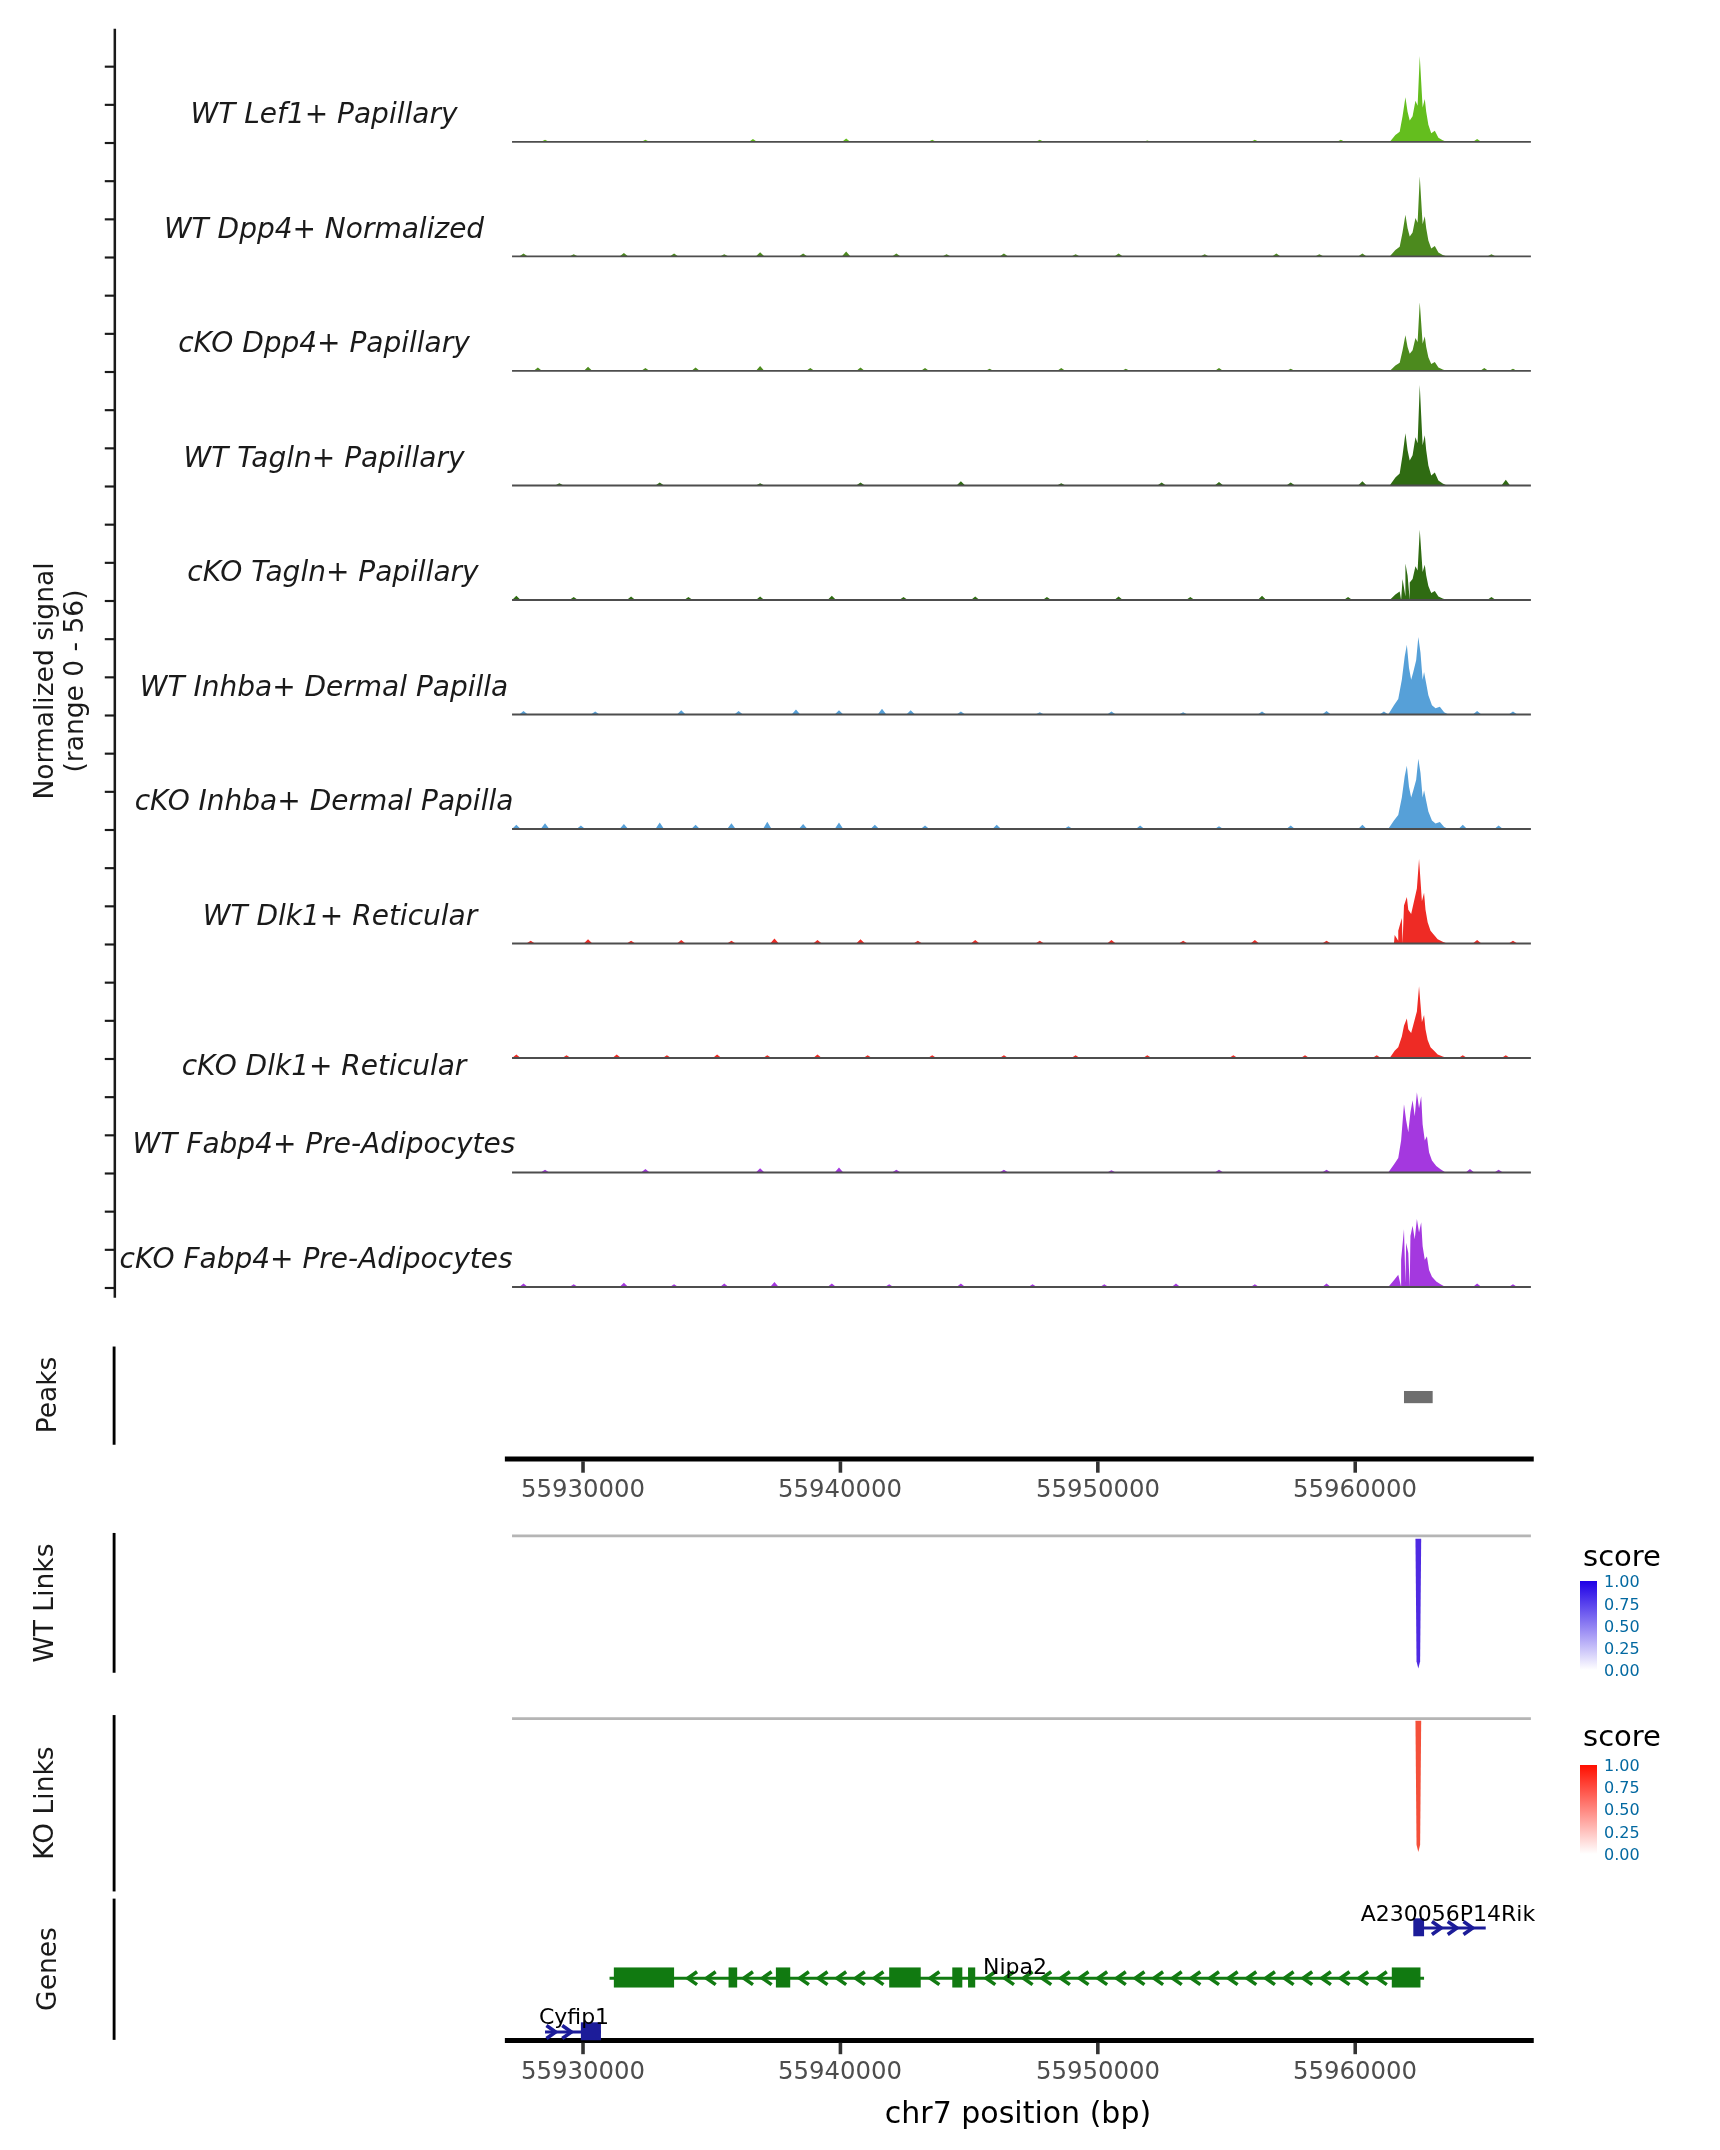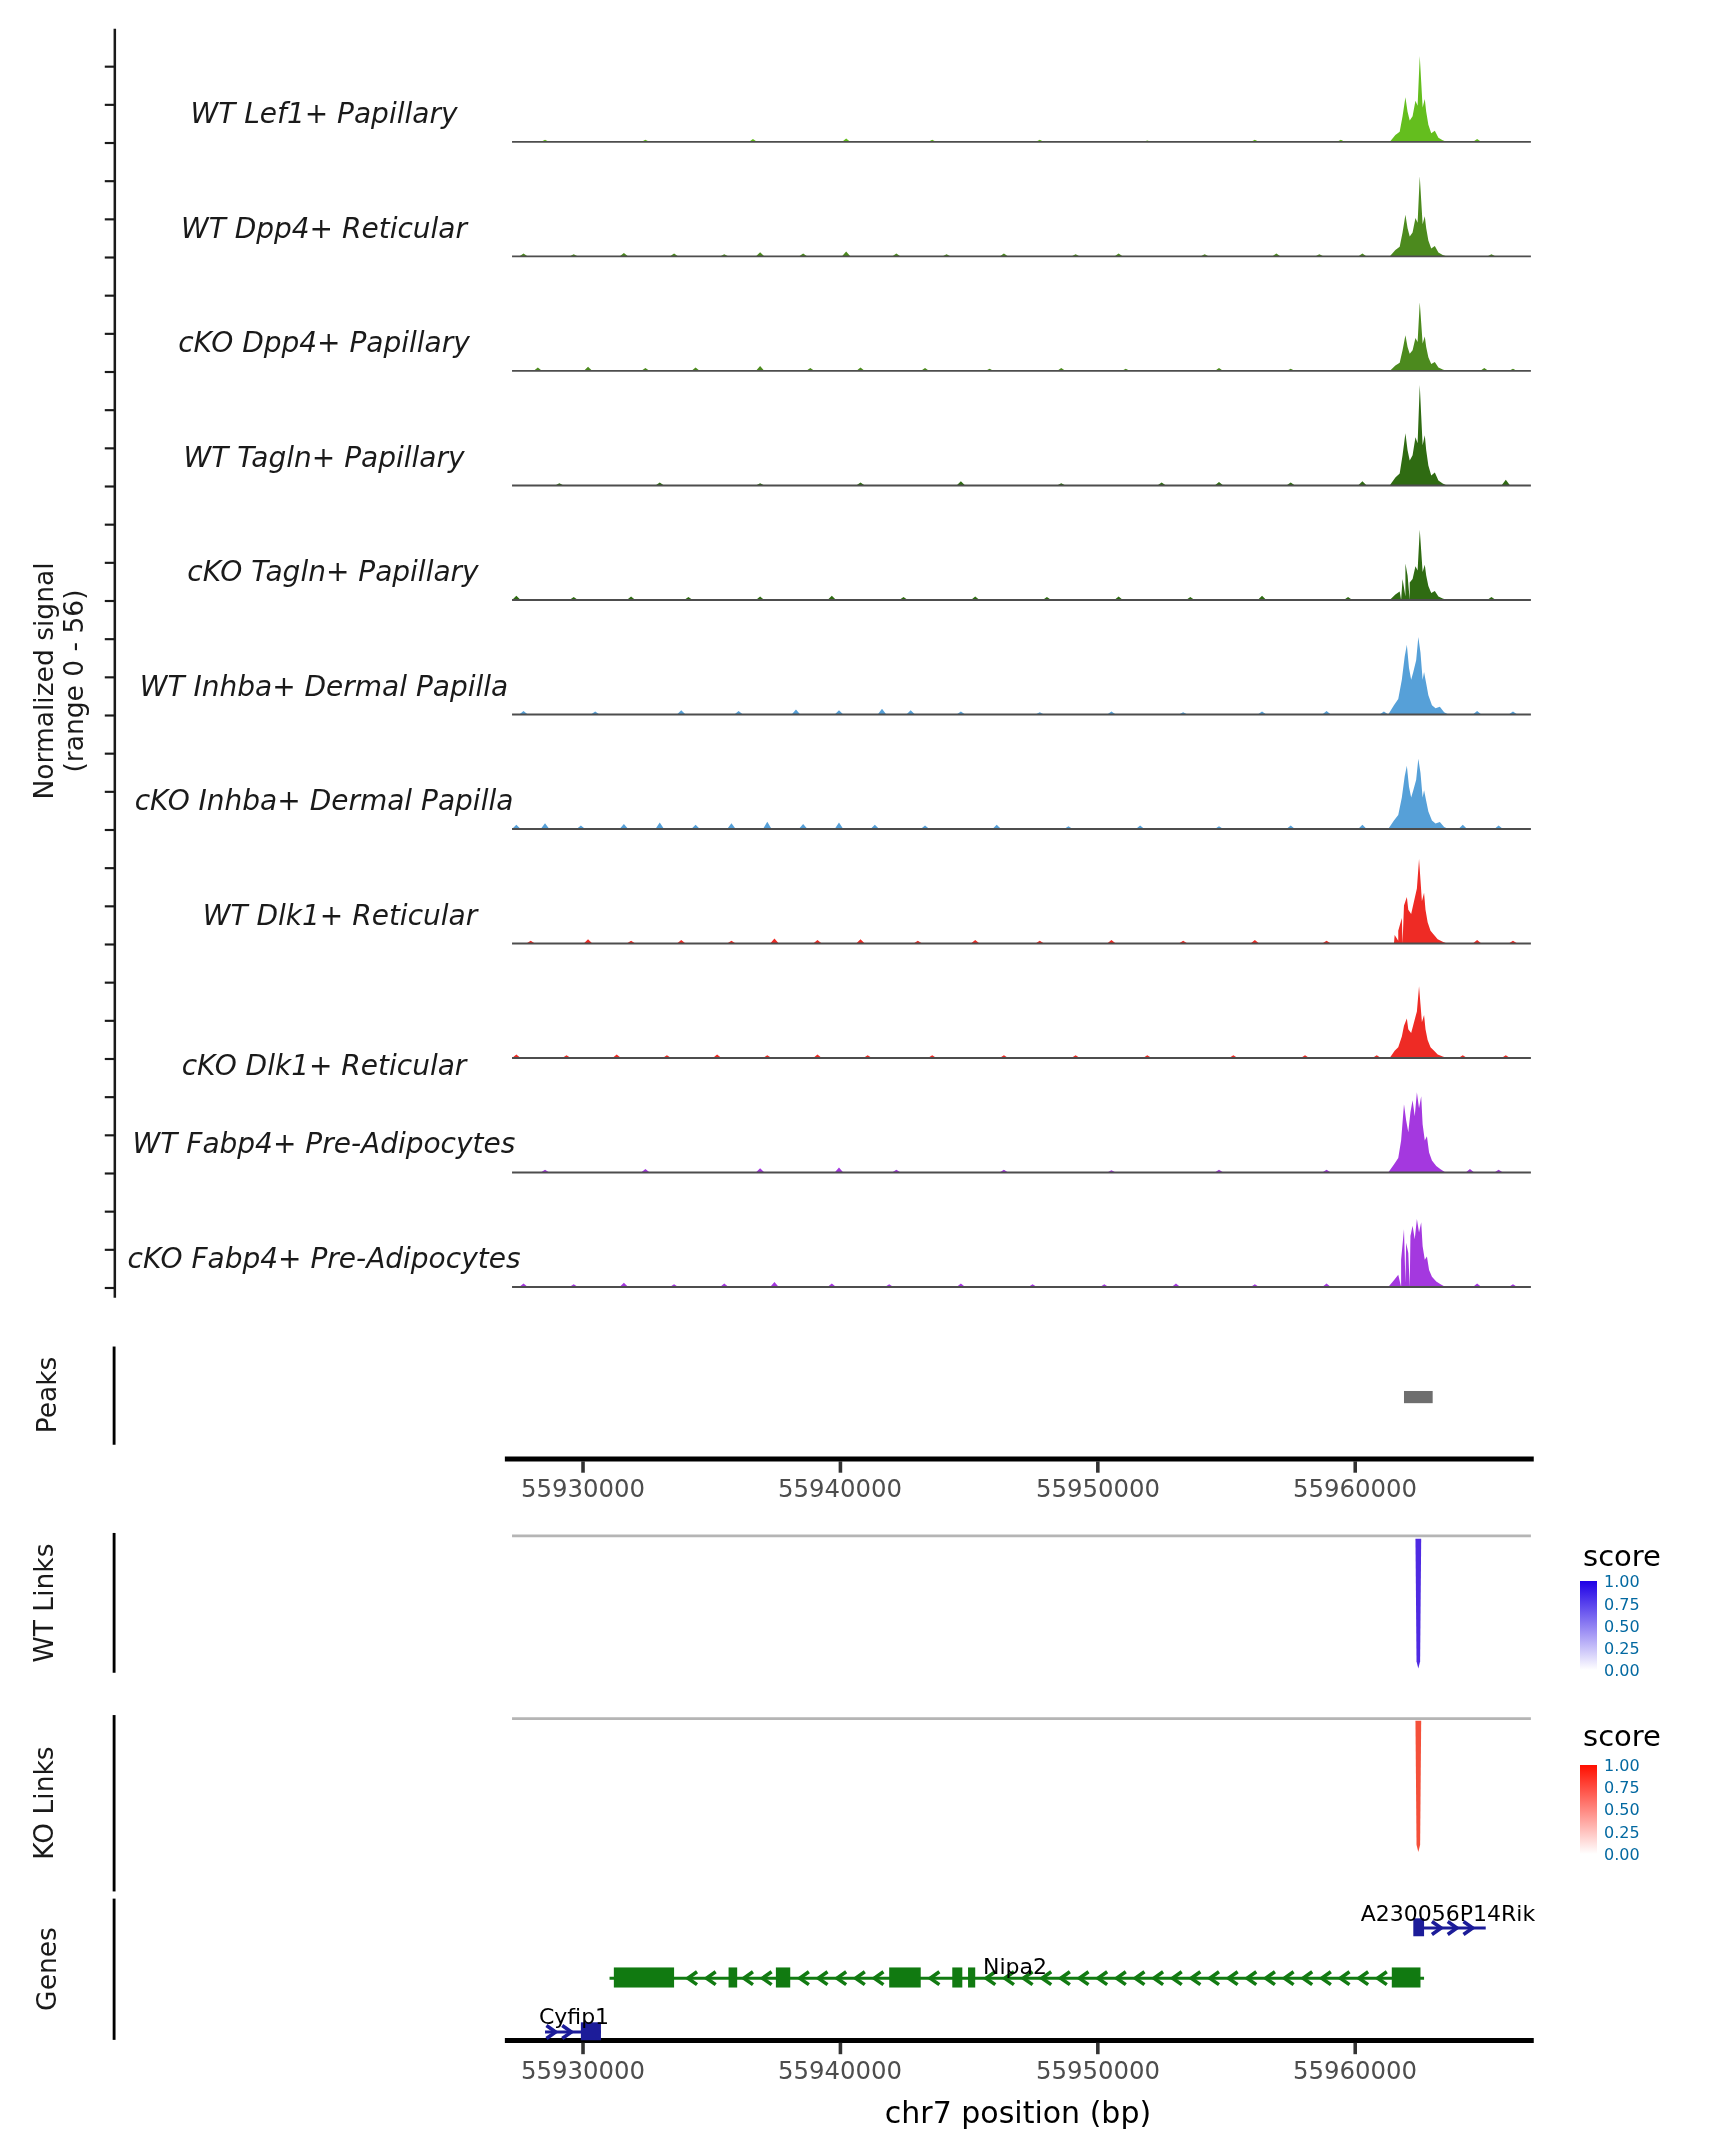--- a/index.html
+++ b/index.html
@@ -178,30 +178,30 @@
       <div class="legend-tick" style="left: 1604px; top: 1832px;">0.25</div>
       <div class="legend-tick" style="left: 1604px; top: 1854px;">0.00</div>
     </div>
 
   <div class="lbl gene-label" style="left:1015px;top:1966px;">Nipa2</div>
   <div class="lbl gene-label" style="left:574px;top:2016px;">Cyfip1</div>
   <div class="lbl gene-label" style="left:1448px;top:1913px;">A230056P14Rik</div>
 
   <div id="dyn-labels">
       <div class="lbl track-label" style="left:324px;top:113px;">WT Lef1+ Papillary</div>
-      <div class="lbl track-label" style="left:324px;top:228px;">WT Dpp4+ Reticular</div>
+      <div class="lbl track-label" style="left:324px;top:228px;">WT Dpp4+ Normalized</div>
       <div class="lbl track-label" style="left:324px;top:342px;">cKO Dpp4+ Papillary</div>
       <div class="lbl track-label" style="left:324px;top:457px;">WT Tagln+ Papillary</div>
       <div class="lbl track-label" style="left:333px;top:571px;">cKO Tagln+ Papillary</div>
       <div class="lbl track-label" style="left:324px;top:686px;">WT Inhba+ Dermal Papilla</div>
       <div class="lbl track-label" style="left:324px;top:800px;">cKO Inhba+ Dermal Papilla</div>
       <div class="lbl track-label" style="left:324px;top:915px;margin-left:16px;">WT Dlk1+ Reticular</div>
       <div class="lbl track-label" style="left:324px;top:1029px;margin-top:36px;">cKO Dlk1+ Reticular</div>
       <div class="lbl track-label" style="left:324px;top:1143px;">WT Fabp4+ Pre-Adipocytes</div>
-      <div class="lbl track-label" style="left:324px;top:1258px;">cKO Fabp4+ Pre-Adipocytes</div>
+      <div class="lbl track-label" style="left:316px;top:1258px;">cKO Fabp4+ Pre-Adipocytes</div>
       <div class="lbl ruler-label" style="left:583px;top:1488px;">55930000</div>
       <div class="lbl ruler-label" style="left:840px;top:1488px;">55940000</div>
       <div class="lbl ruler-label" style="left:1098px;top:1488px;">55950000</div>
       <div class="lbl ruler-label" style="left:1355px;top:1488px;">55960000</div>
       <div class="lbl ruler-label" style="left:583px;top:2070px;">55930000</div>
       <div class="lbl ruler-label" style="left:840px;top:2070px;">55940000</div>
       <div class="lbl ruler-label" style="left:1098px;top:2070px;">55950000</div>
       <div class="lbl ruler-label" style="left:1355px;top:2070px;">55960000</div>
     </div>
 </div>

